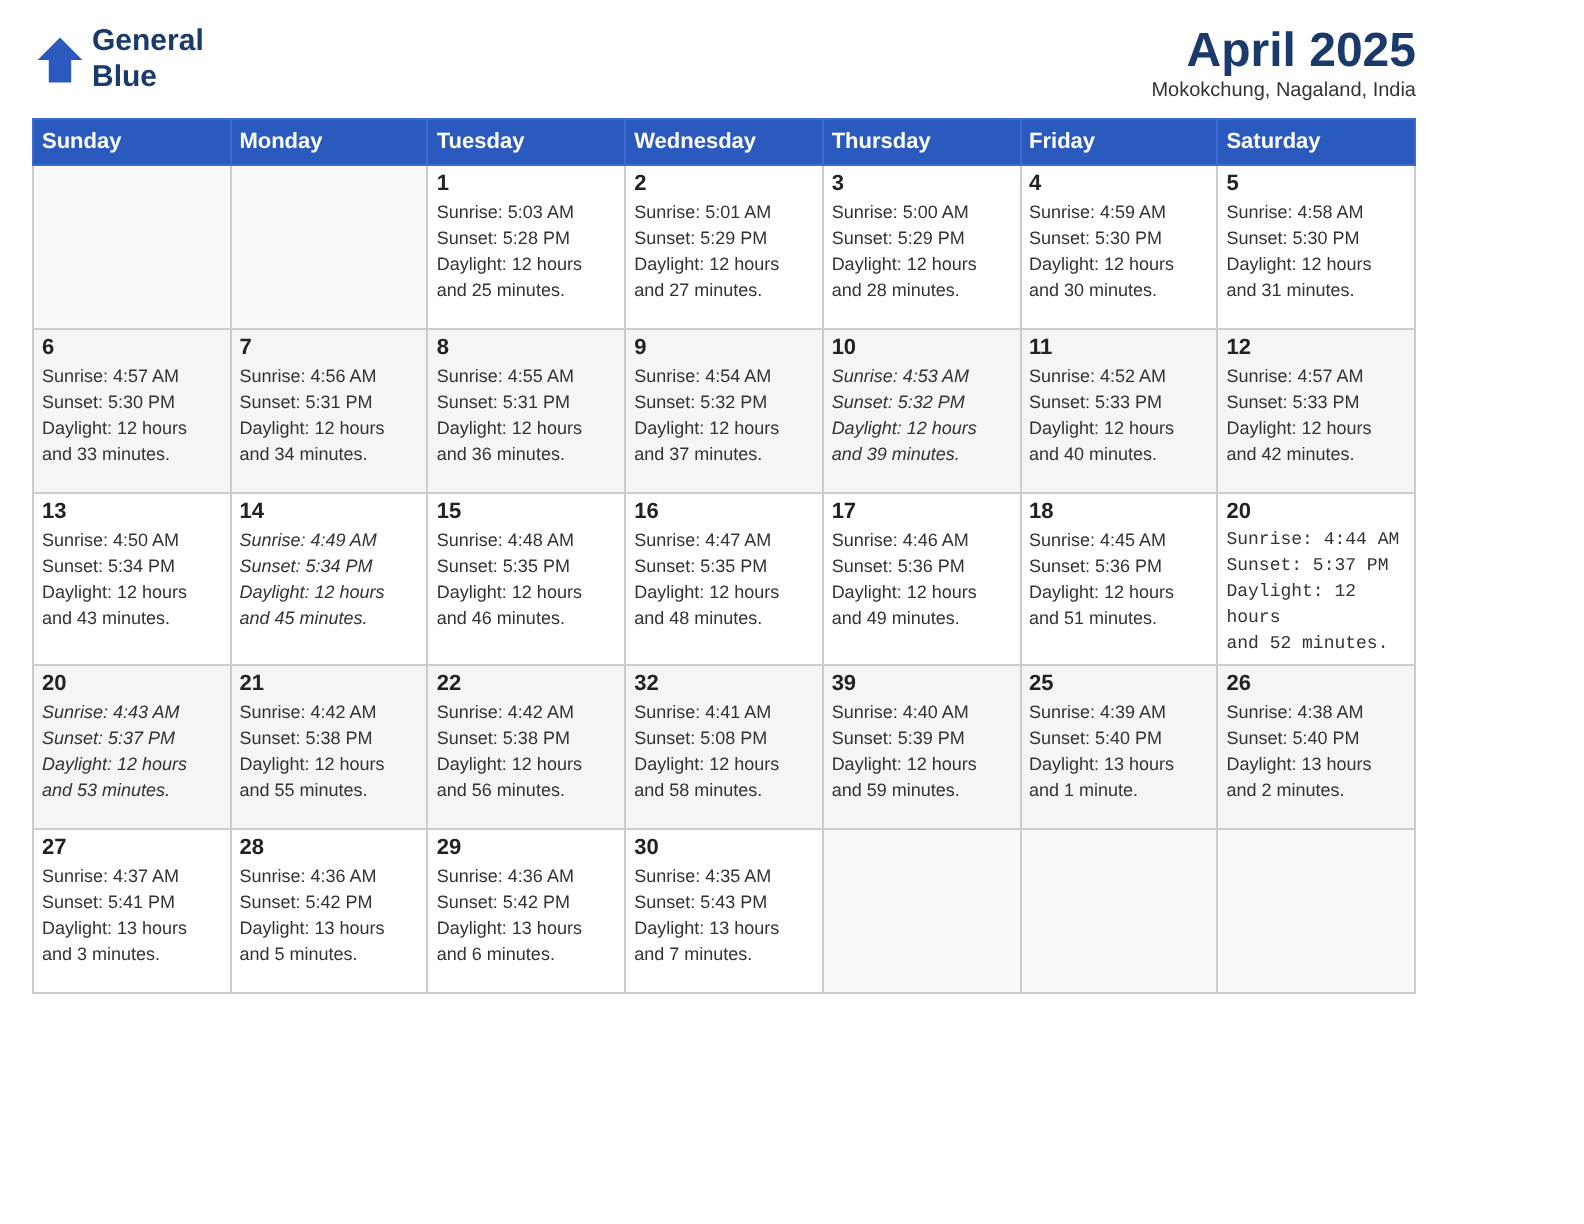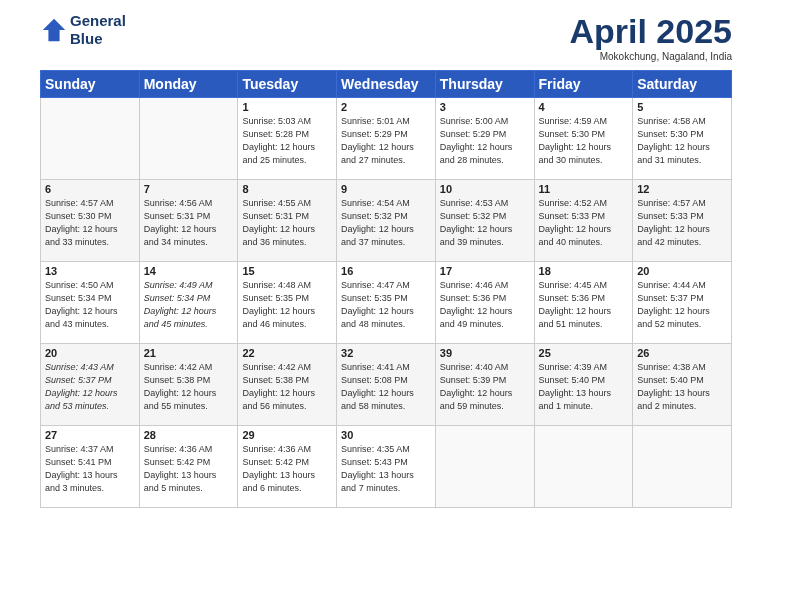--- a/index.html
+++ b/index.html
@@ -8,21 +8,20 @@
       background: #fff;
       width: 792px;
       height: 612px;
       overflow: hidden;
     }
     .page {
       width: 724px;
       height: 612px;
       padding: 12px 16px;
       background: #fff;
-      margin-left: 24px;
     }
     .header {
       display: flex;
       justify-content: space-between;
       align-items: flex-start;
       margin-bottom: 8px;
     }
     .logo {
       display: flex;
       align-items: center;
@@ -35,38 +34,38 @@
     }
     .logo-icon {
       width: 28px;
       height: 28px;
       margin-right: 2px;
     }
     .title-block {
       text-align: right;
     }
     .month-title {
-      font-size: 34px;
+      font-size: 24px;
       font-weight: bold;
       color: #1a3a6b;
     }
     .location-title {
       font-size: 10px;
       color: #333;
       font-weight: normal;
     }
     .calendar {
       width: 100%;
       border-collapse: collapse;
       border: 1px solid #ccc;
     }
     .calendar th {
       background: #2b5abf;
       color: #fff;
-      font-size: 14px;
+      font-size: 11px;
       font-weight: bold;
       padding: 5px 4px;
       text-align: left;
       border: 1px solid #3a6ad4;
     }
     .calendar td {
       width: calc(100% / 7);
       vertical-align: top;
       border: 1px solid #ccc;
       padding: 3px 4px;
@@ -191,21 +190,21 @@
           </td>
           <td>
             <span class="day-num">9</span>
             <div class="day-info" style="white-space: pre-line;">Sunrise: 4:54 AM
 Sunset: 5:32 PM
 Daylight: 12 hours
 and 37 minutes.</div>
           </td>
           <td>
             <span class="day-num">10</span>
-            <div class="day-info" style="white-space: pre-line;">Sunrise: 4:53 AM
+            <div class="day-info" style="white-space: pre-line; font-style: italic;">Sunrise: 4:53 AM
 Sunset: 5:32 PM
 Daylight: 12 hours
 and 39 minutes.</div>
           </td>
           <td>
             <span class="day-num">11</span>
             <div class="day-info" style="white-space: pre-line;">Sunrise: 4:52 AM
 Sunset: 5:33 PM
 Daylight: 12 hours
 and 40 minutes.</div>
@@ -256,21 +255,21 @@
           </td>
           <td>
             <span class="day-num">18</span>
             <div class="day-info" style="white-space: pre-line;">Sunrise: 4:45 AM
 Sunset: 5:36 PM
 Daylight: 12 hours
 and 51 minutes.</div>
           </td>
           <td>
             <span class="day-num">20</span>
-            <div class="day-info" style="white-space: pre-line;">Sunrise: 4:44 AM
+            <div class="day-info" style="white-space: pre-line; font-family: Liberation Mono, monospace;">Sunrise: 4:44 AM
 Sunset: 5:37 PM
 Daylight: 12 hours
 and 52 minutes.</div>
           </td>
         </tr>
         <tr class="row-alt">
           <td>
             <span class="day-num">20</span>
             <div class="day-info" style="white-space: pre-line; font-style: italic;">Sunrise: 4:43 AM
 Sunset: 5:37 PM

